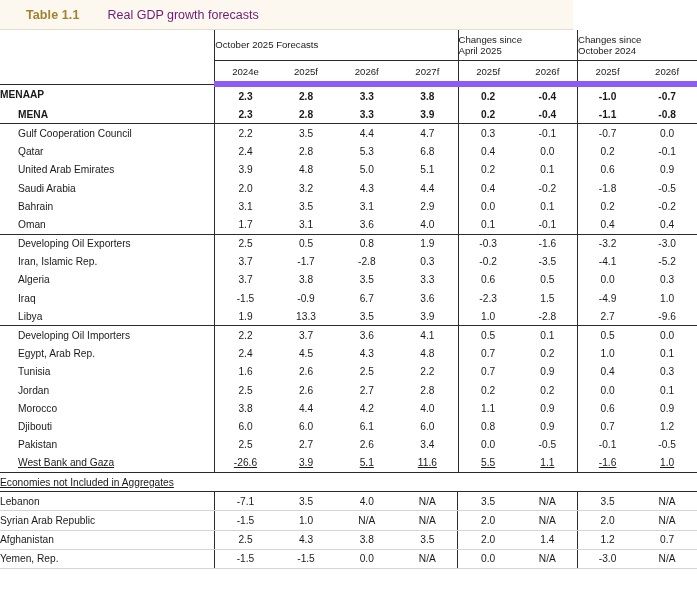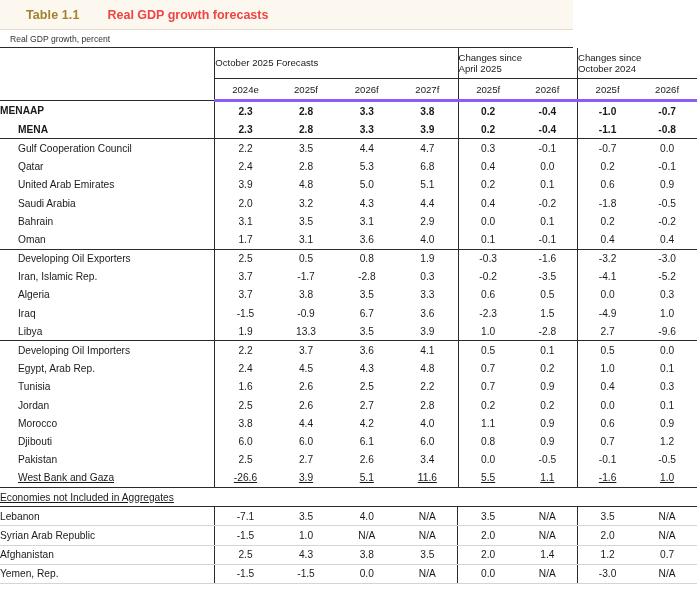--- a/index.html
+++ b/index.html
@@ -30,23 +30,23 @@
     padding-left: 26px;
     box-sizing: border-box;
   }
   .title-num {
     color: #a2822e;
     font-size: 12.5px;
     font-weight: 700;
     letter-spacing: .1px;
   }
   .title-text {
-    color: #ef4444;
+    color: #701a75;
     font-size: 12.5px;
-    font-weight: 700;
+    font-weight: 400;
     margin-left: 28px;
   }
   .subtitle {
     font-size: 8.6px;
     color: #333;
     padding: 4px 0 3px 10px;
     border-bottom: 1px solid #2b2b2b;
     background: #ffffff;
   }
   
@@ -70,21 +70,21 @@
     font-size: 9.6px;
     text-align: left;
     line-height: 1.15;
     border-bottom: 1px solid #2b2b2b;
   }
   thead tr.grp th.blank { border-bottom: none; }
   thead tr.sub th {
     height: 20px;
     font-size: 9.6px;
     text-align: center;
-    border-bottom: 3px solid #8b5cf6;
+    border-bottom: 6px solid #8b5cf6;
   }
   thead tr.sub th.blank { border-bottom: 1px solid #2b2b2b; }
 
   tbody td {
     height: 18.2px;
     font-size: 10.2px;
   }
   td.name {
     text-align: left;
     padding-left: 8px;
@@ -109,21 +109,20 @@
 </head>
 <body>
 
 <div class="sheet">
 
   <div class="title-bar">
     <span class="title-num">Table 1.1</span>
     <span class="title-text">Real GDP growth forecasts</span>
   </div>
 
-  <div class="subtitle">Real GDP growth, percent</div>
 
   <table class="gdp">
     <colgroup>
       <col class="col-name">
       <col class="col-num">
         <col class="col-num">
         <col class="col-num">
         <col class="col-num">
       <col class="col-chg">
         <col class="col-chg">

